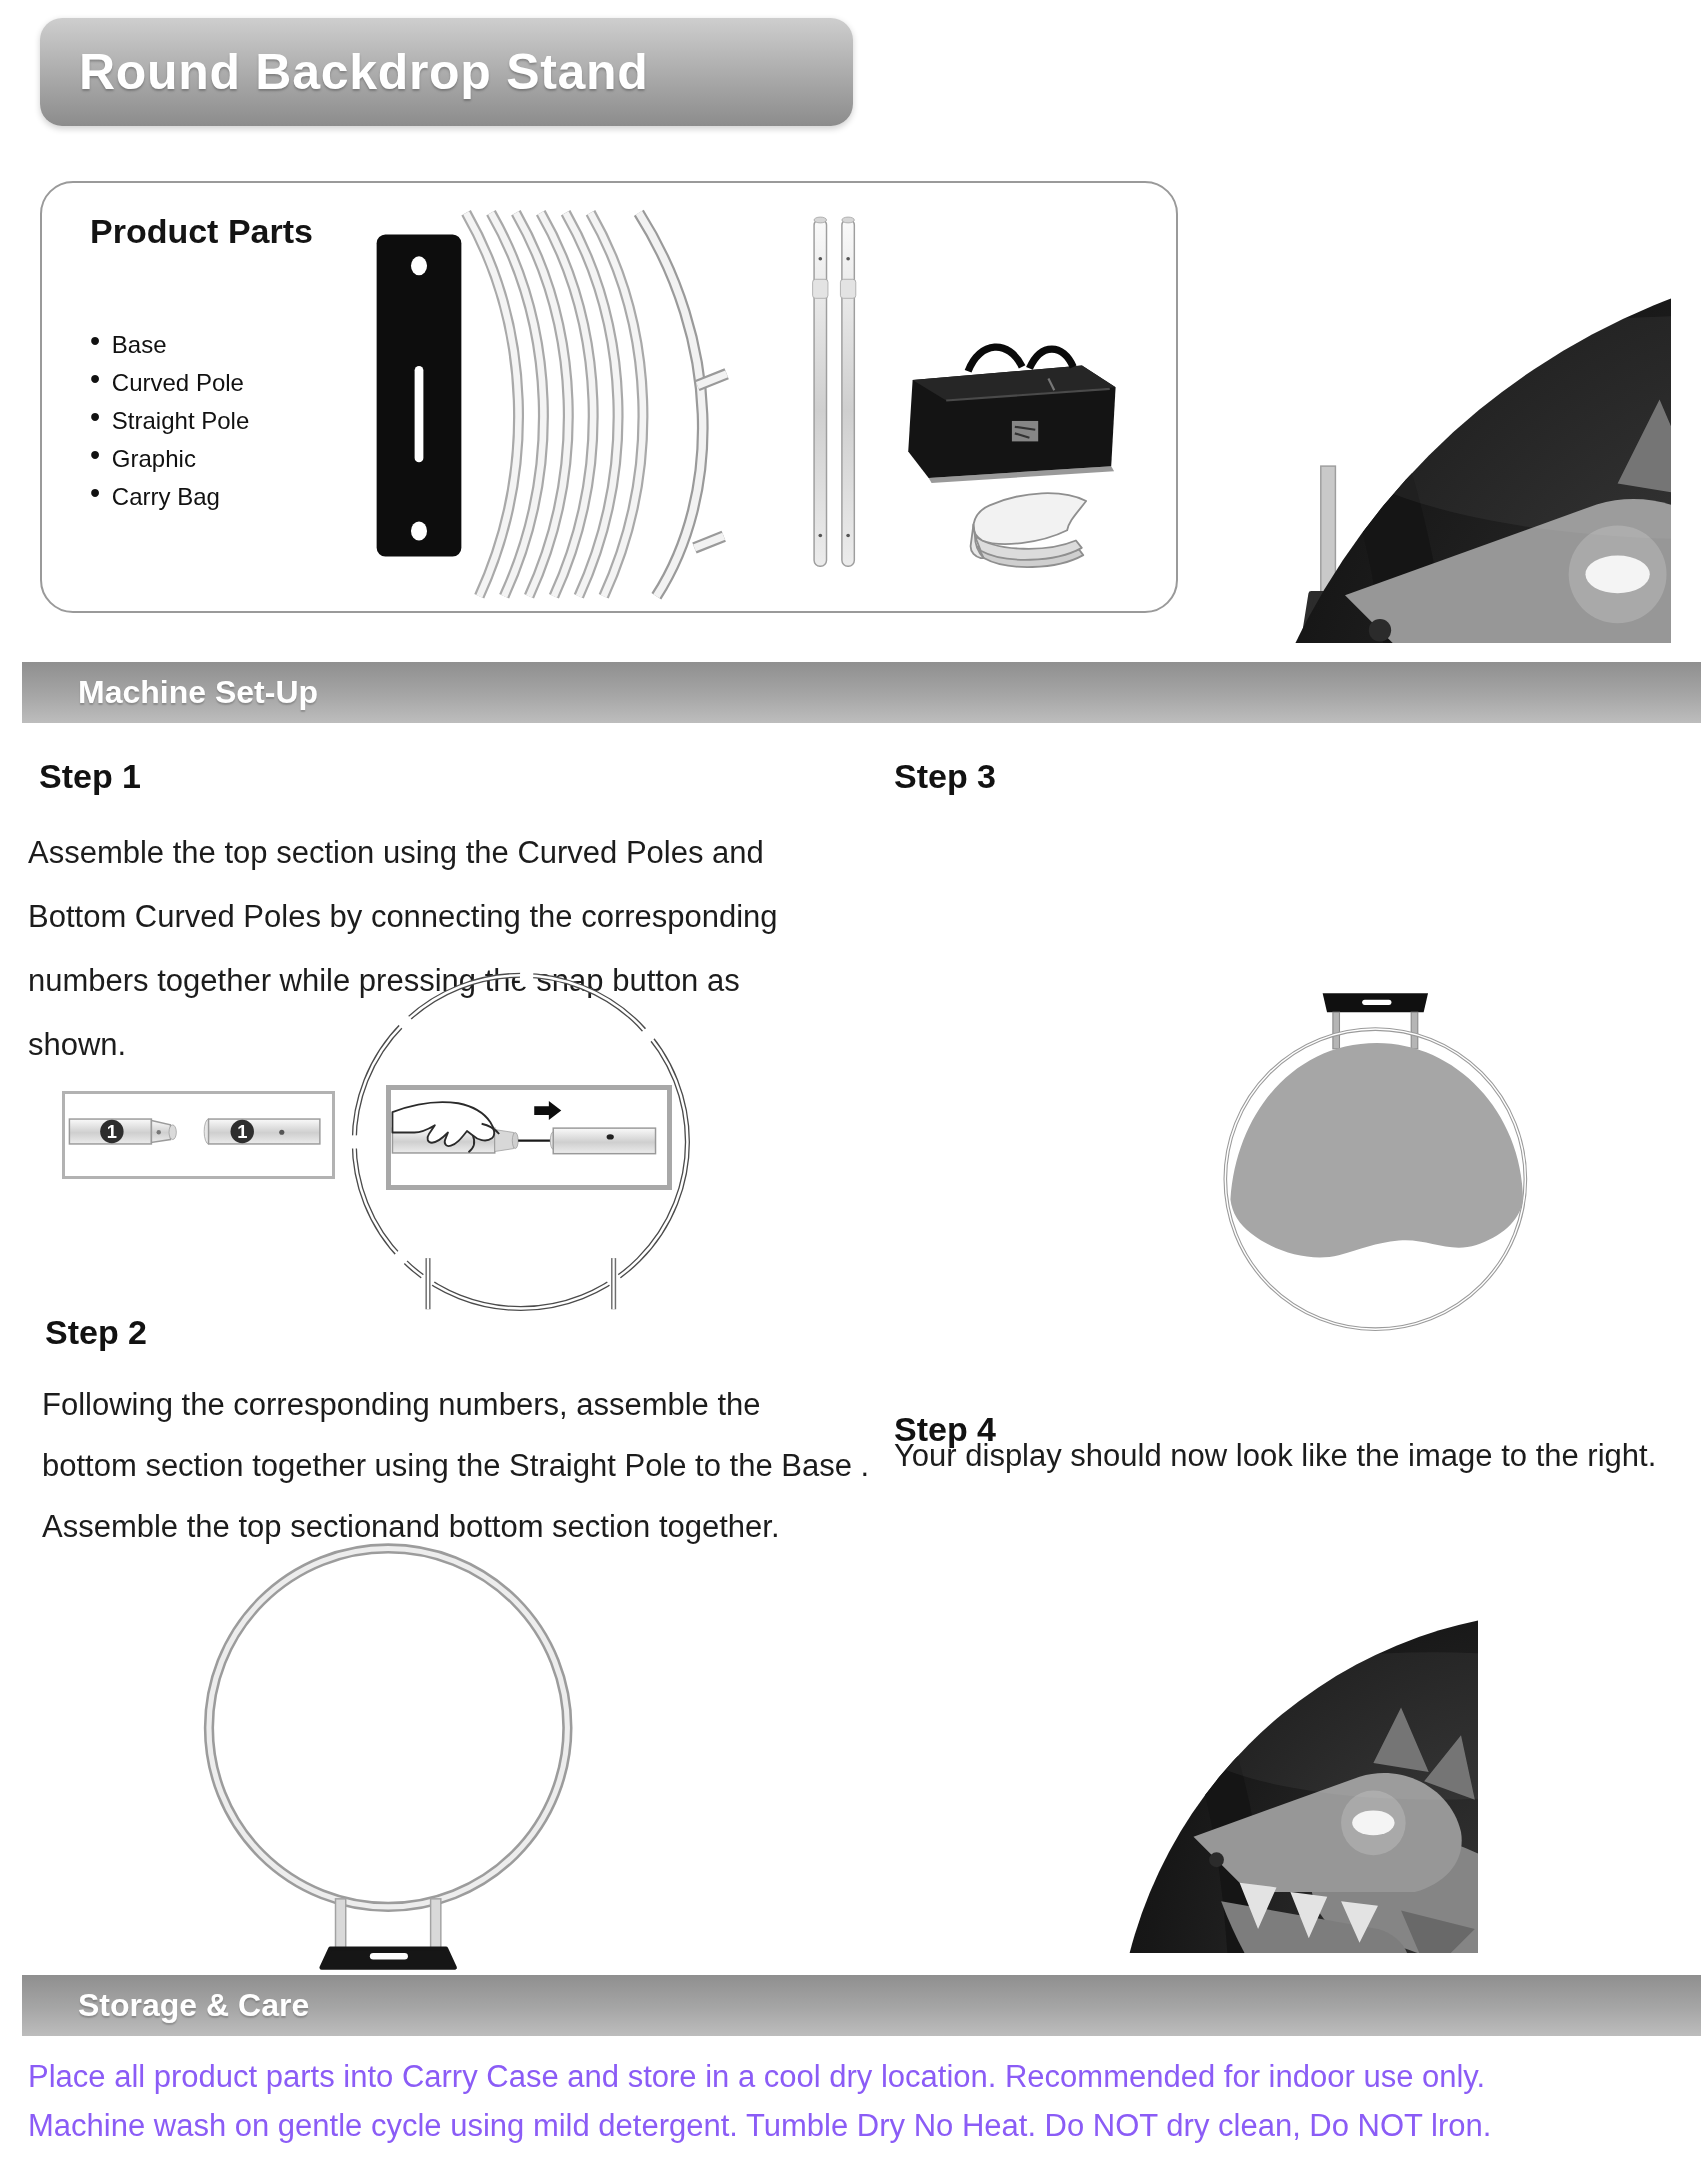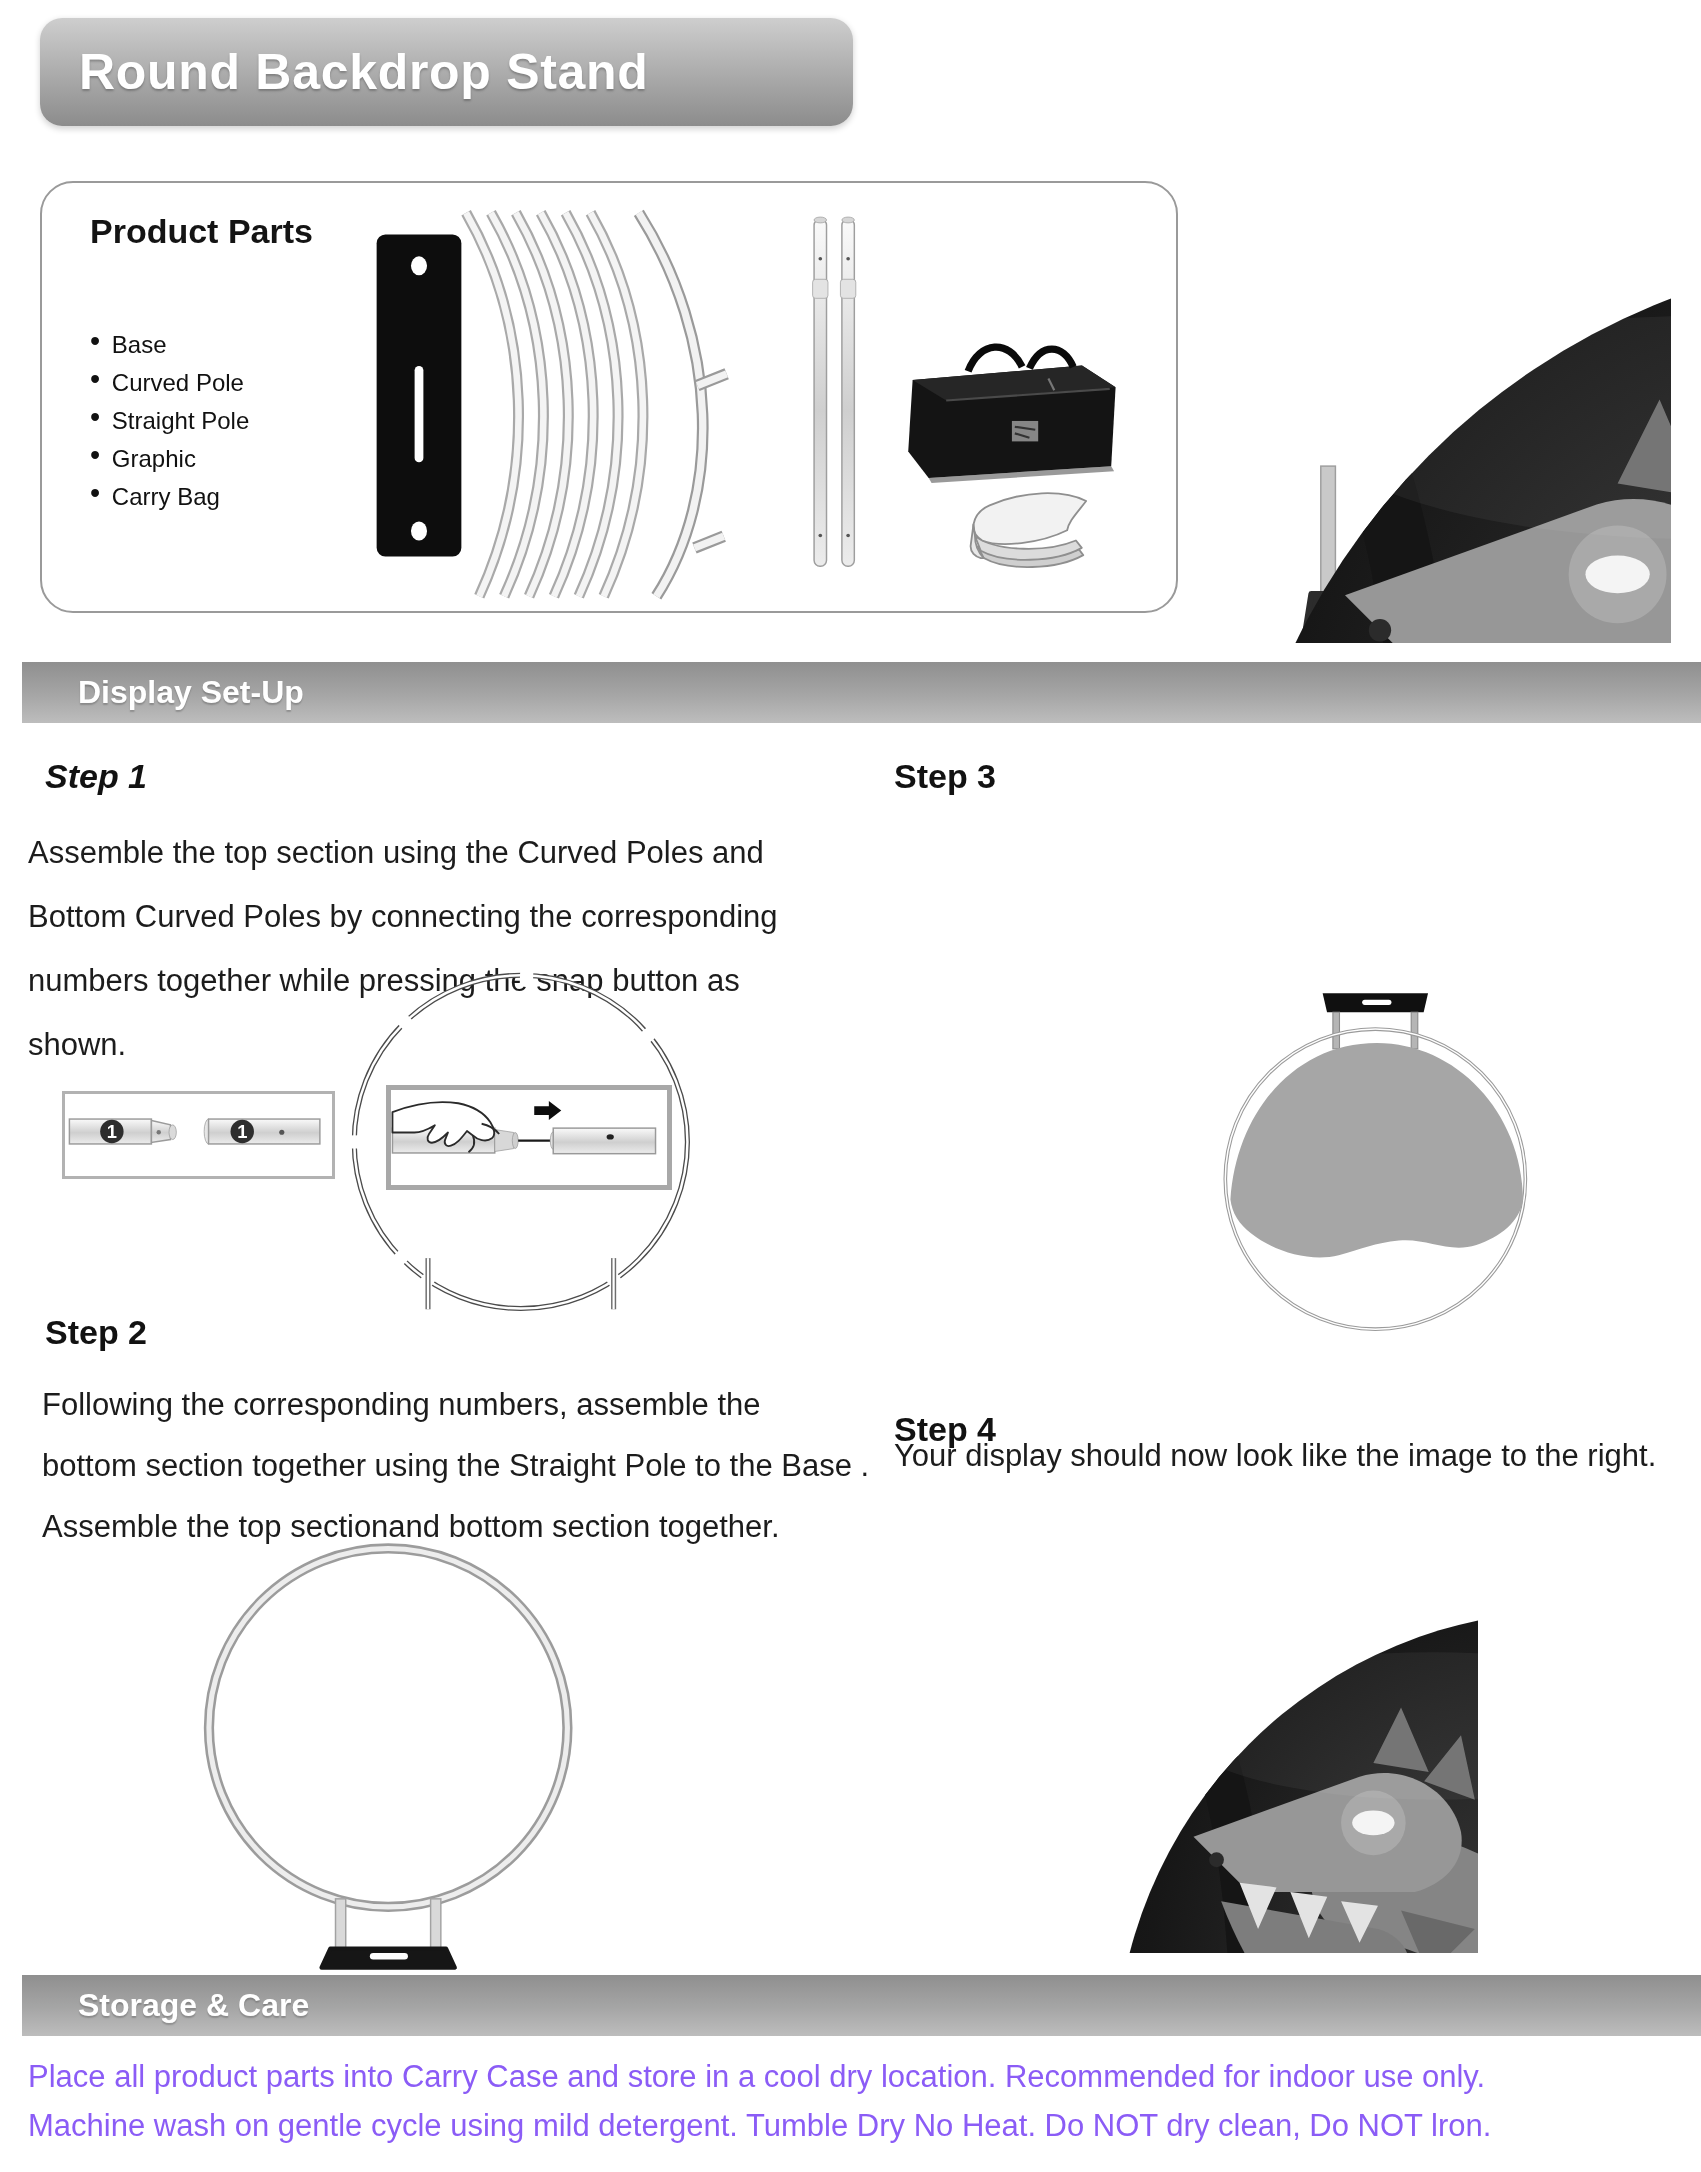--- a/index.html
+++ b/index.html
@@ -194,24 +194,24 @@
     <svg width="457" height="557" viewBox="0 0 625 762">
       <rect x="146" y="520" width="20" height="185" fill="#c9c9c9" stroke="#9e9e9e" stroke-width="2"></rect>
       <rect x="461" y="520" width="20" height="185" fill="#c9c9c9" stroke="#9e9e9e" stroke-width="2"></rect>
       <path d="M133,695 L492,695 L502,758 L123,758 Z" fill="#2c2c2c" stroke="#2c2c2c" stroke-width="8" stroke-linejoin="round"></path>
       <rect x="261" y="702" width="98" height="15" rx="7" fill="#fff"></rect>
       <use href="#dragon" transform="translate(7,9) scale(3.06)"></use>
     </svg>
   </figure>
 
   <div class="abs section-banner" id="banner-display">
-    <h2 class="bn">Display Set-Up</h2>
-  </div>
-
-  <h3 class="step-label" style="left:45px;top:757px;font-style:italic;">Step 1</h3>
+    <h2 class="bn">Machine Set-Up</h2>
+  </div>
+
+  <h3 class="step-label" style="left:39px;top:757px;">Step 1</h3>
   <div class="step-text" style="left:28px;top:821px;">
     <div class="line">Assemble the top section using the Curved Poles  and</div>
     <div class="line">Bottom Curved Poles by connecting the corresponding</div>
     <div class="line">numbers together while pressing the snap button as</div>
     <div class="line">shown.</div>
   </div>
 
   <h3 class="step-label" style="left:894px;top:757px;">Step 3</h3>
 
   <figure class="abs" style="left:333px;top:964px;width:380px;height:350px;">

